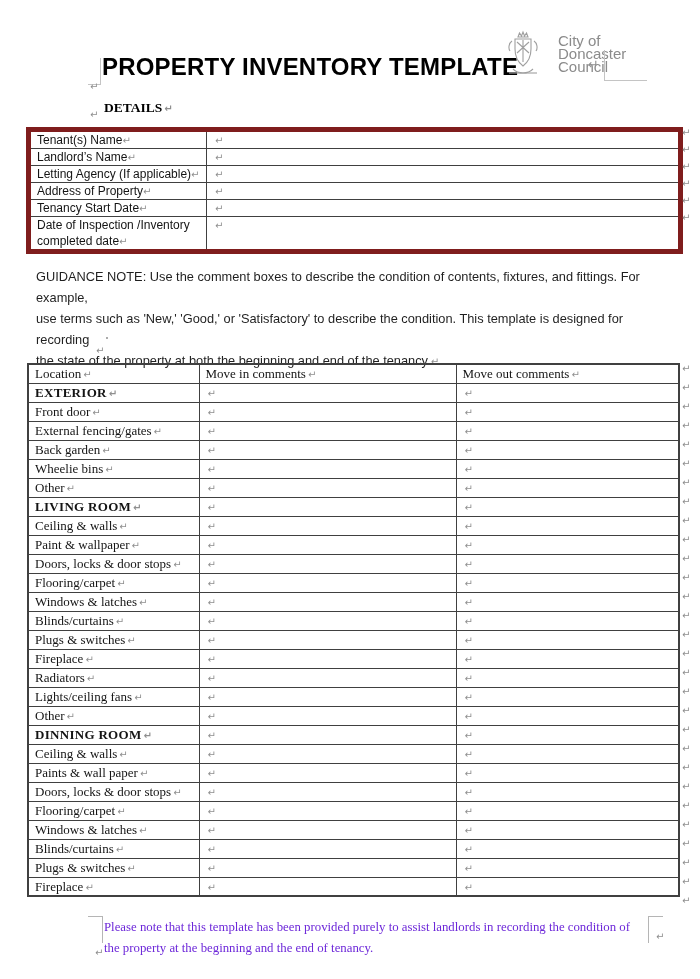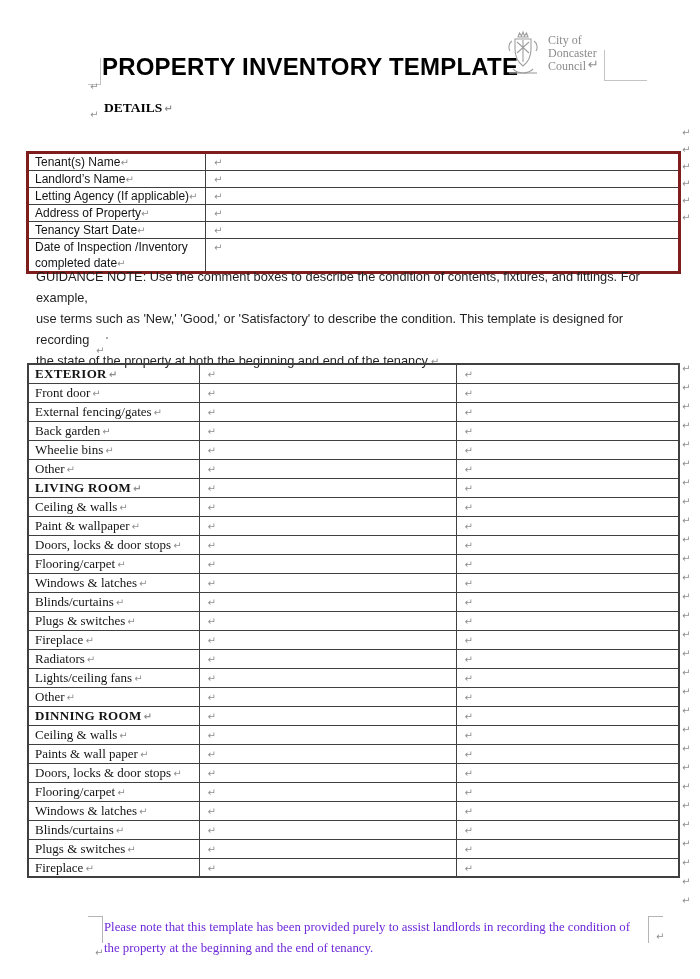--- a/index.html
+++ b/index.html
@@ -10,30 +10,30 @@
   .cr{font-family:"DejaVu Sans",sans-serif;color:#8f8f8f;font-size:10px;line-height:1;
       display:inline-block;vertical-align:baseline;}
   .floating-cr{position:absolute;}
 
   
   #title-bracket{position:absolute;left:88px;top:58px;width:12px;height:26px;
                  border-right:1px solid #c4c4c4;border-bottom:1px solid #c4c4c4;}
   #page-title{position:absolute;left:102px;top:53px;font-size:24px;font-weight:bold;
               color:#000000;letter-spacing:.2px;white-space:nowrap;}
   #logo{position:absolute;left:505px;top:29px;display:flex;align-items:flex-start;}
-  #logo-text{margin-left:7px;font-size:12px;line-height:13px;color:#8b8b8b;padding-top:5px;font-family:Liberation Serif, serif;}
+  #logo-text{margin-left:17px;font-size:15px;line-height:13px;color:#8b8b8b;padding-top:5px;}
   #logo-bracket{position:absolute;left:604px;top:50px;width:42px;height:30px;
                 border-left:1px solid #c4c4c4;border-bottom:1px solid #c4c4c4;}
   #details-heading{position:absolute;left:104px;top:100px;font-family:"Liberation Serif",serif;
                    font-weight:bold;font-size:13.5px;color:#000;}
   #details-heading .cr{margin-left:2px;}
 
   
   #details-table{position:absolute;left:26px;top:127px;border-collapse:collapse;
-                 width:652px;table-layout:fixed;border:3px solid #7f1d1d;margin-top:24px;}
+                 width:652px;table-layout:fixed;border:5px solid #7f1d1d;}
   #details-table td{border:1px solid #404040;vertical-align:top;padding:0 4px 0 6px;
                     font-size:12px;line-height:16px;}
   #details-table tr{height:17px;}
   #details-table tr.tall{height:33px;}
   #details-table td.val .cr{margin-left:2px;}
 
   
   #guidance{position:absolute;left:36px;top:266px;width:640px;font-size:12.8px;
             line-height:21px;color:#1f1f1f;}
   #guidance .gline{display:block;}
@@ -158,20 +158,25 @@
   <div class="stray-dot"></div>
   <span class="cr floating-cr" style="left:96px;top:346px;">↵</span>
 
   <table id="main-table">
     <colgroup>
         <col style="width:171px">
         <col style="width:257px">
         <col style="width:223px">
       </colgroup>
     <tbody>
+        <tr>
+      <td class="lab"><span>Location</span><span class="cr">↵</span></td>
+      <td class="lab"><span>Move in comments</span><span class="cr">↵</span></td>
+      <td class="lab"><span>Move out comments</span><span class="cr">↵</span></td>
+    </tr>
     <tr class="sec">
           <td class="lab"><span>EXTERIOR</span><span class="cr">↵</span></td>
           <td class="com"><span class="cr">↵</span></td>
           <td class="com"><span class="cr">↵</span></td>
         </tr>
     <tr>
           <td class="lab"><span>Front door</span><span class="cr">↵</span></td>
           <td class="com"><span class="cr">↵</span></td>
           <td class="com"><span class="cr">↵</span></td>
         </tr>

